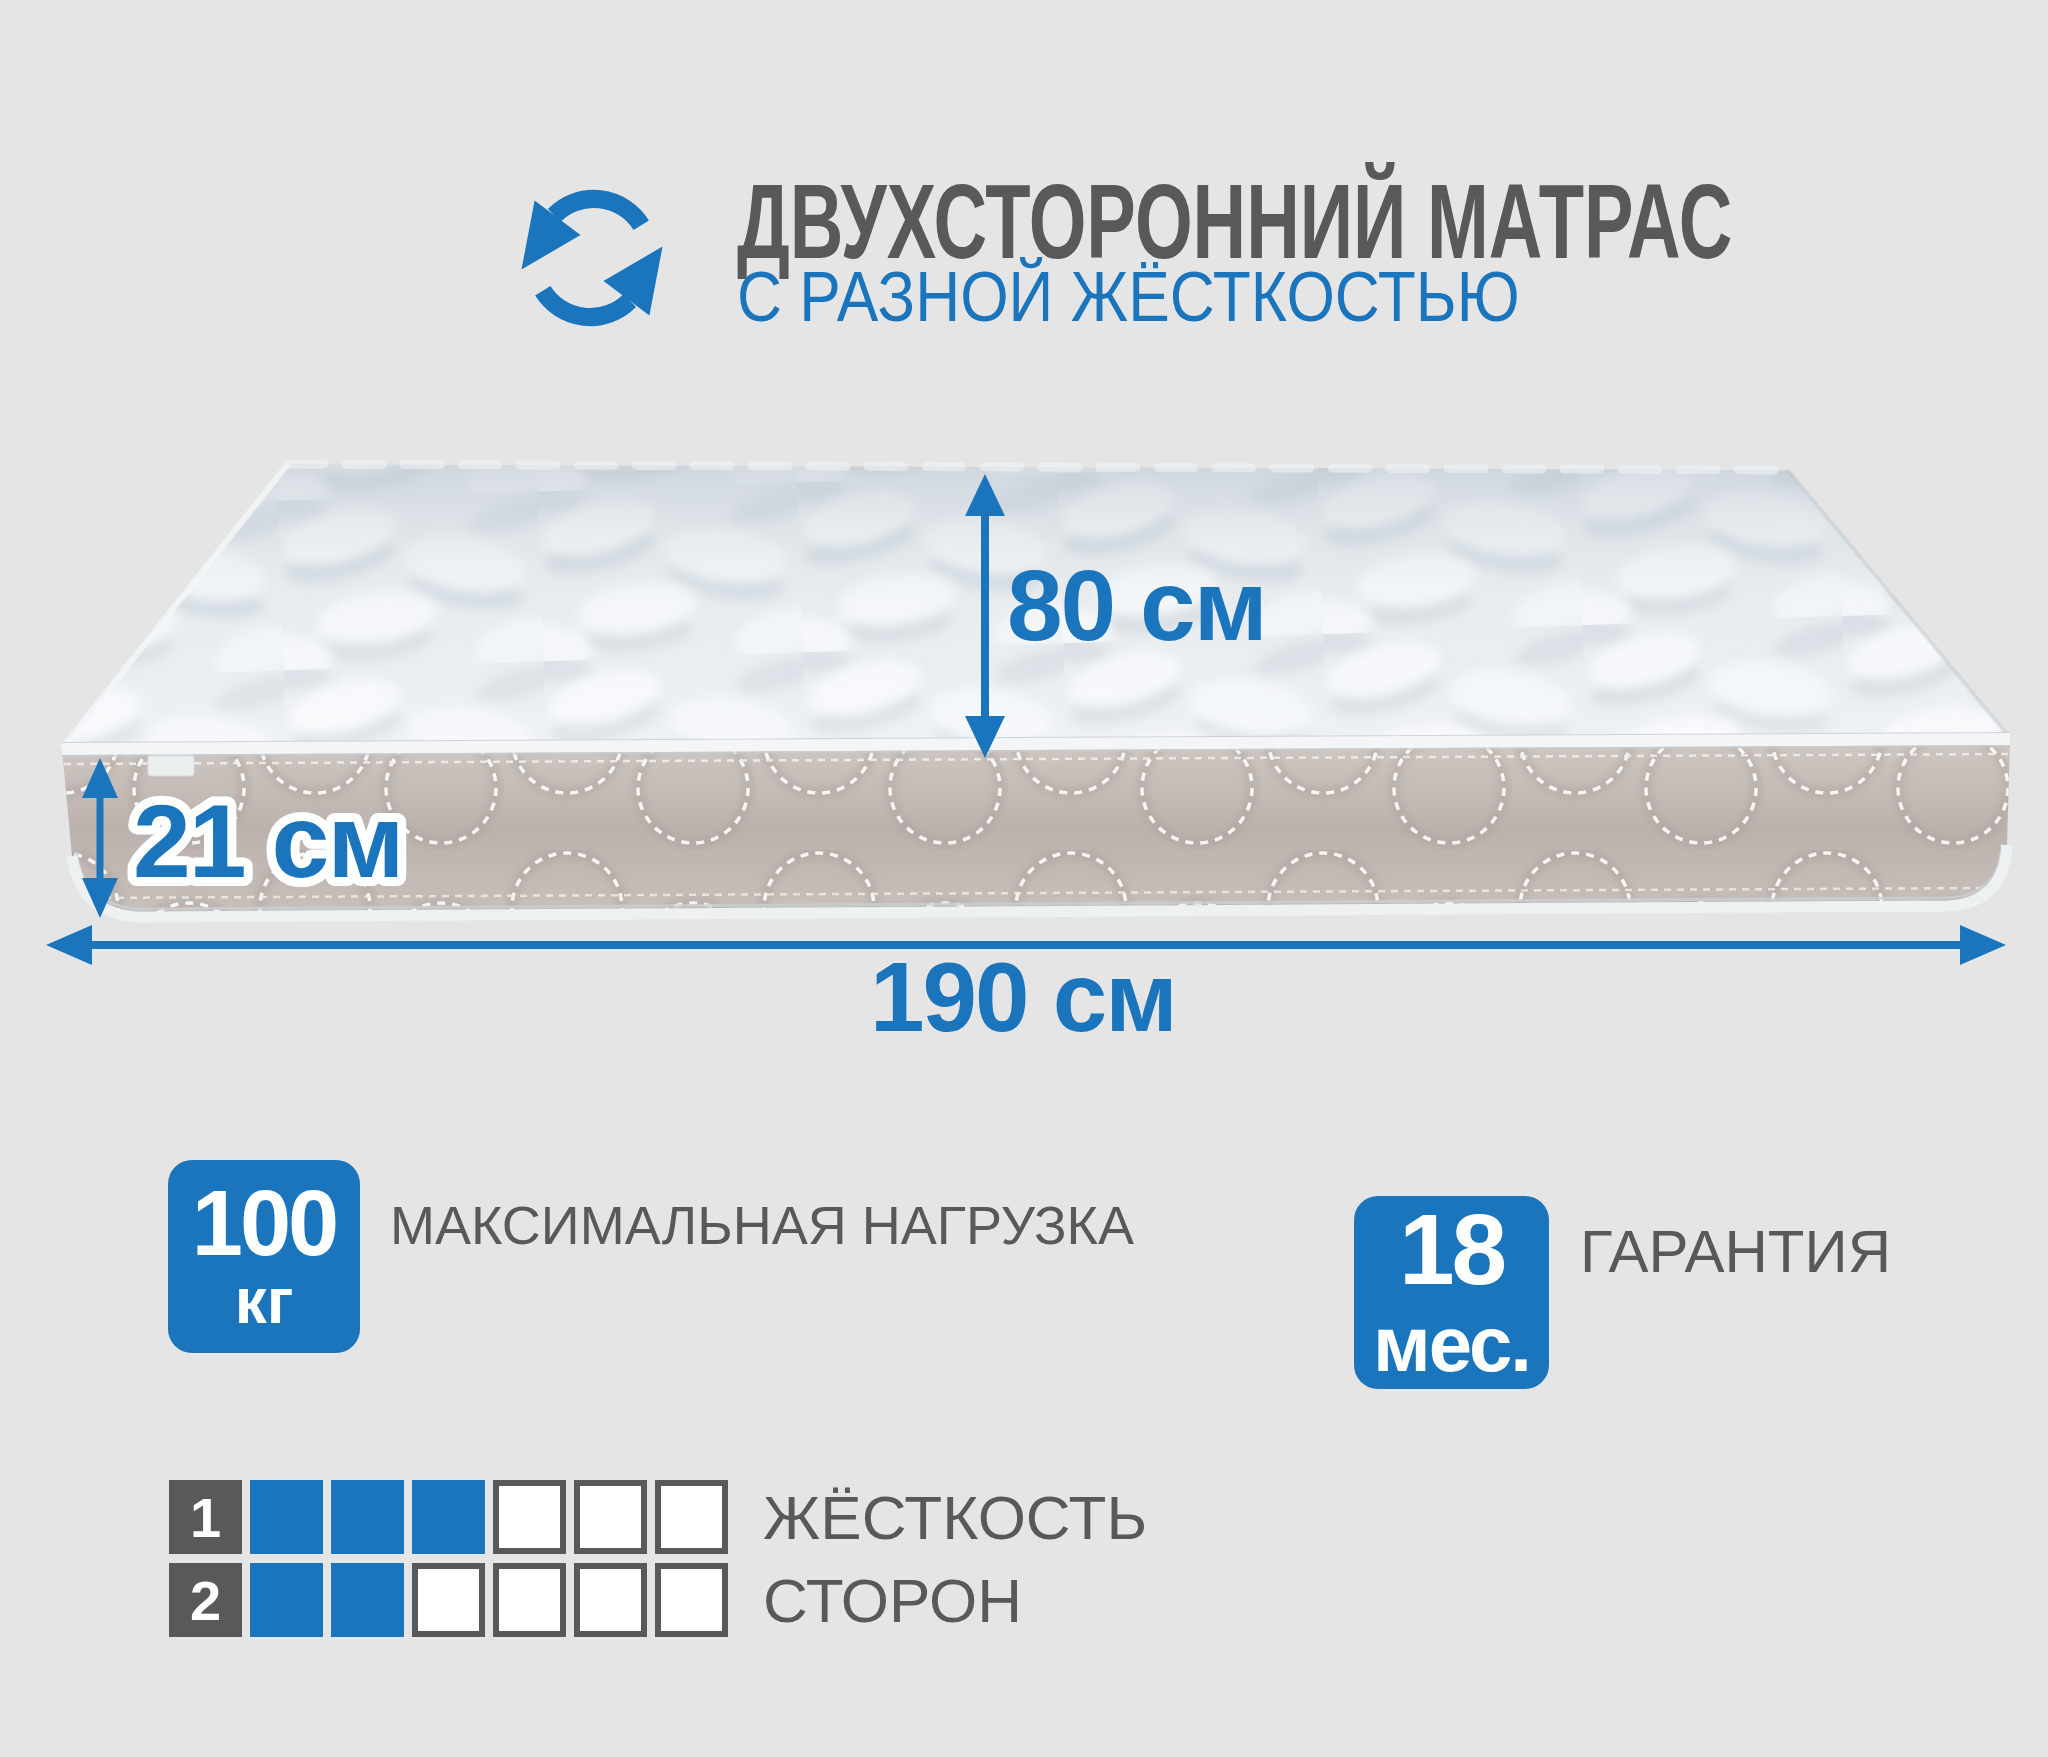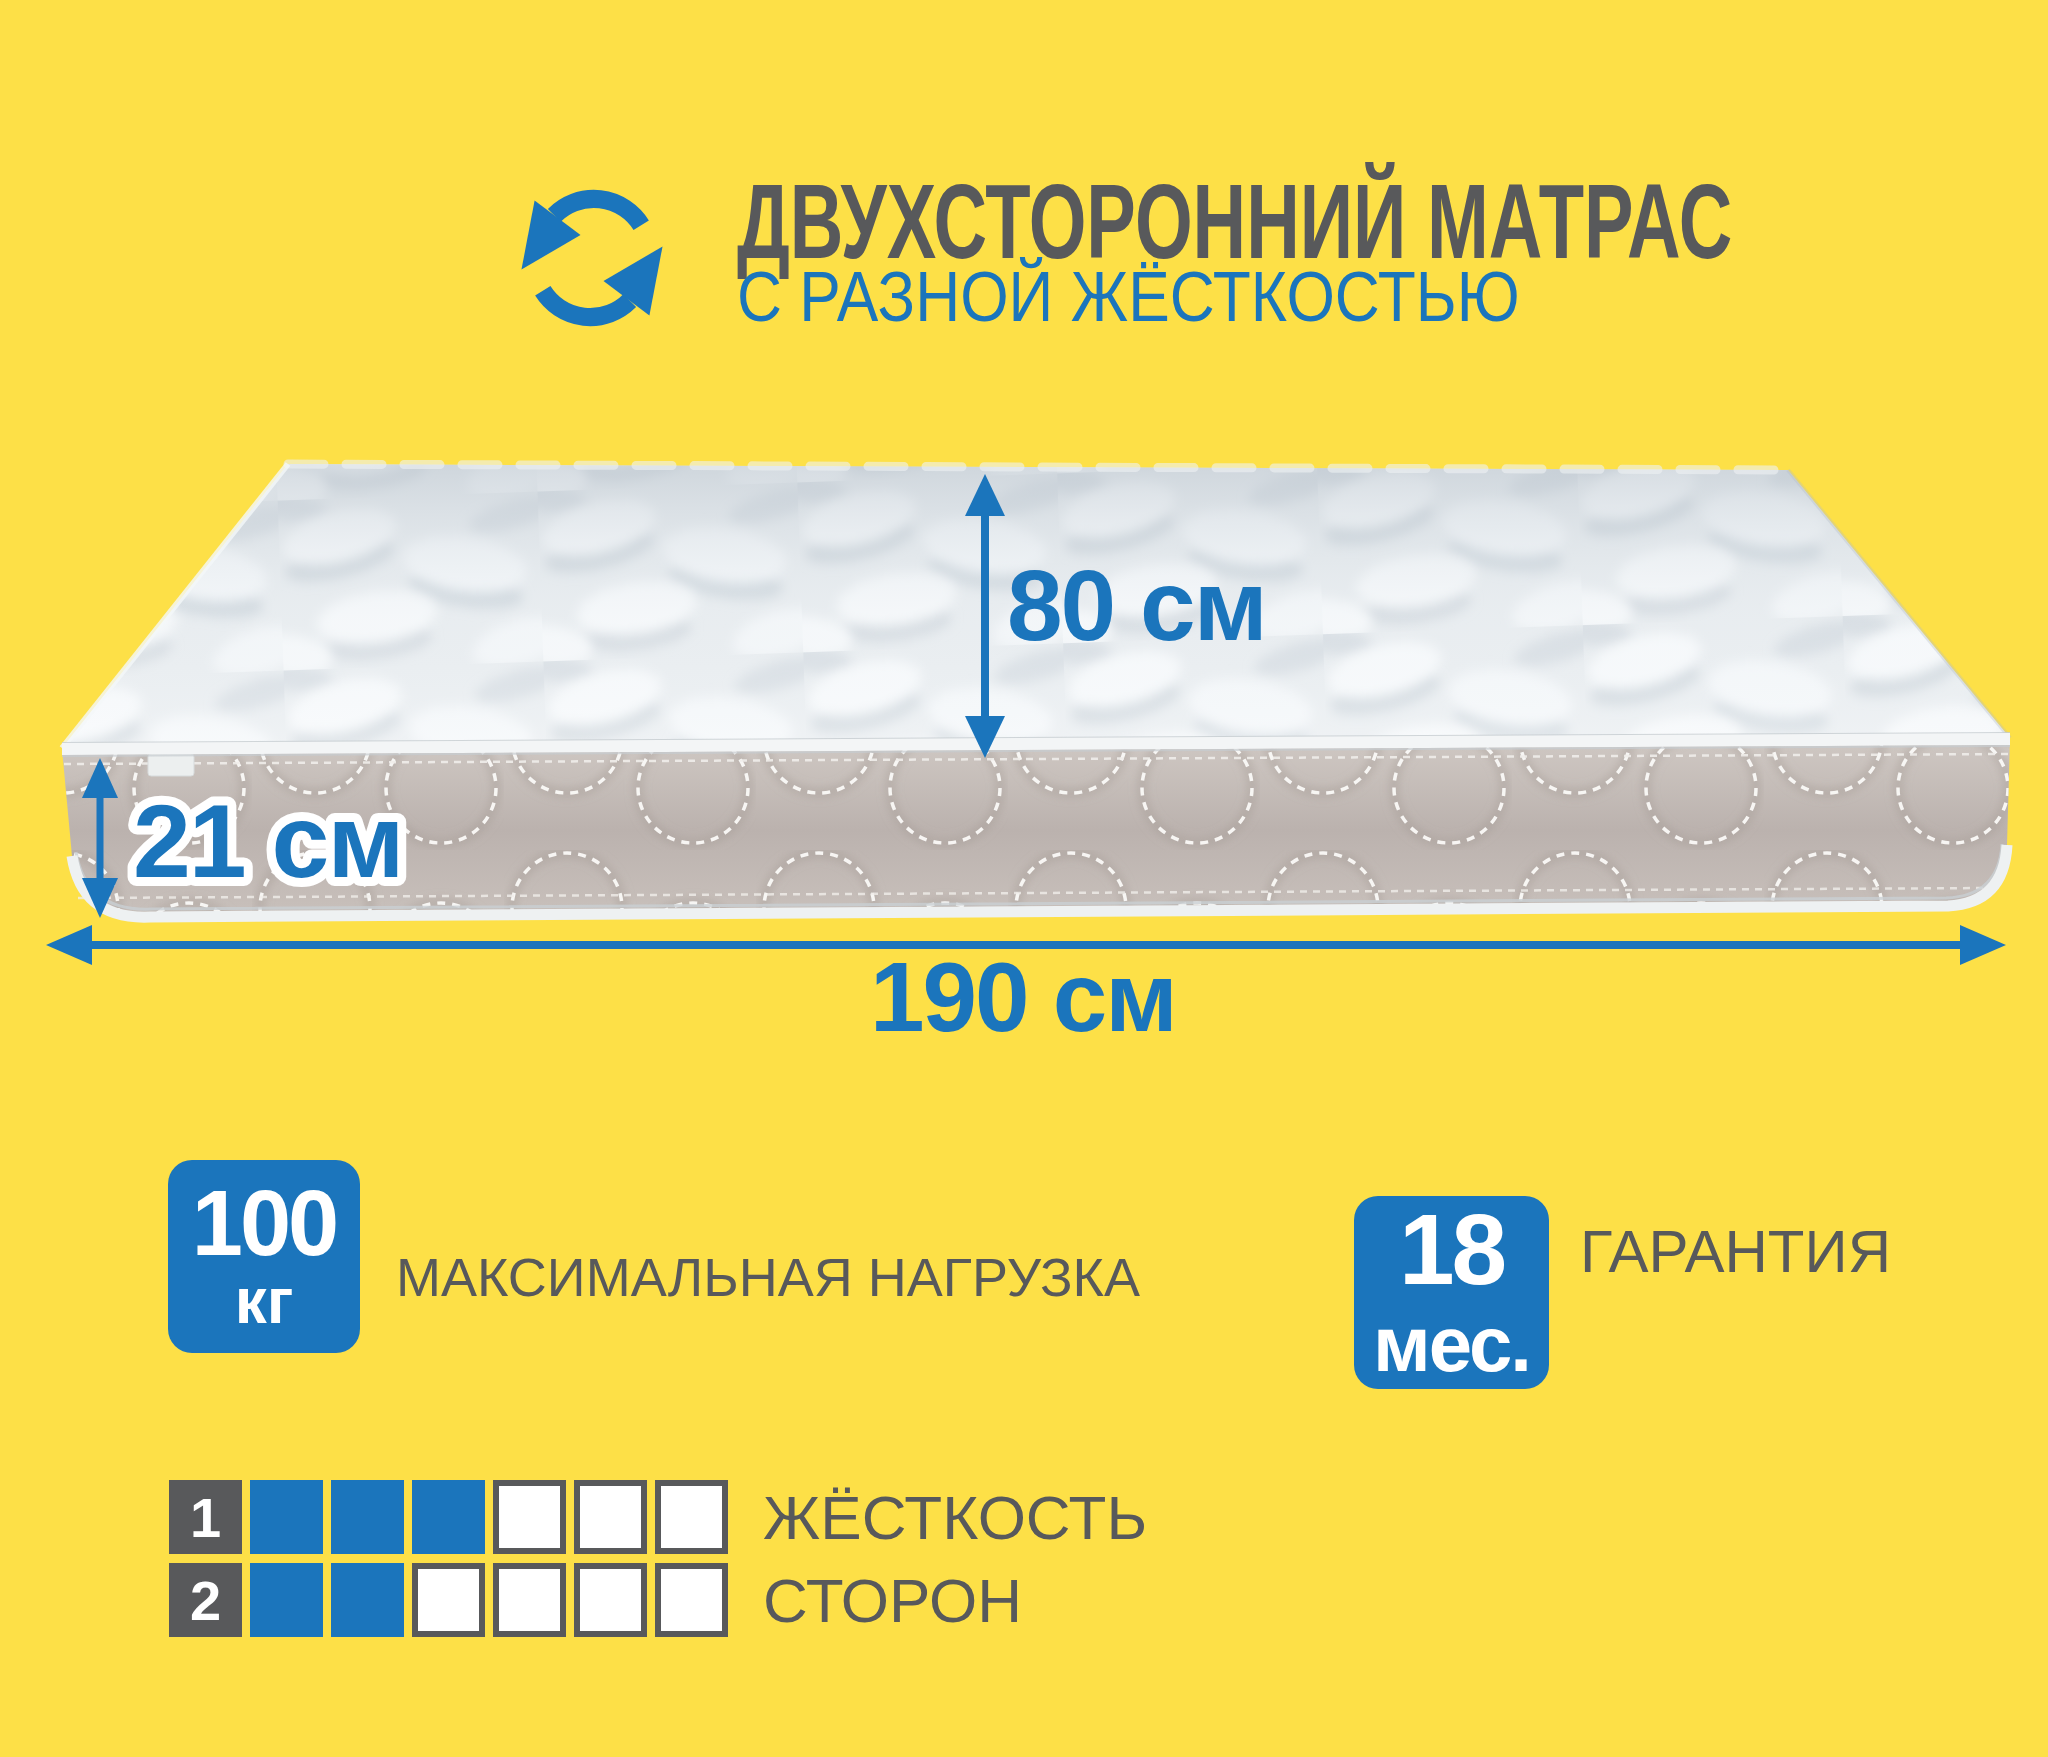--- a/index.html
+++ b/index.html
@@ -1,17 +1,17 @@
 <!DOCTYPE html>
 <html><head>
 <meta charset="utf-8">
 <style>
   html,body{margin:0;padding:0;background:#fff;}
   .stage{
-    position:relative;width:2048px;height:1757px;background:#fde047;overflow:hidden;
+    position:relative;width:2048px;height:1757px;background:#e5e5e5;overflow:hidden;
     font-family:"Liberation Sans",sans-serif;
     --blue:#1B75BC;--gray:#58595B;
   }
   
   .hdr-icon{position:absolute;left:510px;top:172px;width:164px;height:172px;}
   .hdr-title{
     position:absolute;left:737px;top:168px;font-size:106px;font-weight:bold;color:var(--gray);
     line-height:1;white-space:nowrap;transform:scaleX(.70);transform-origin:0 0;letter-spacing:0;
   }
   .hdr-sub{
@@ -29,21 +29,21 @@
   .badge-warranty{left:1354px;top:1196px;width:195px;height:193px;}
   .badge-value{font-weight:bold;line-height:.95;letter-spacing:-3px;}
   .badge-maxload .badge-value{font-size:92px;}
   .badge-warranty .badge-value{font-size:100px;}
   .badge-unit{font-weight:bold;line-height:1;}
   .badge-maxload .badge-unit{font-size:64px;margin-top:2px;}
   .badge-warranty .badge-unit{font-size:78px;margin-top:8px;letter-spacing:-2px;}
   .badge-label{
     position:absolute;color:var(--gray);font-size:54px;line-height:70px;white-space:nowrap;
   }
-  .lbl-maxload{left:390px;top:1242px;margin-left:6px;}
+  .lbl-maxload{left:390px;top:1190px;}
   .lbl-warranty{left:1580px;top:1222px;font-size:60px;line-height:60px;}
   
   .scale-rows{position:absolute;left:169px;top:1480px;}
   .scale-row{display:flex;margin-bottom:9px;height:74px;}
   .cell{width:73px;height:74px;margin-right:8px;box-sizing:border-box;flex:none;}
   .cell.idx{background:var(--gray);color:#fff;font-size:56px;font-weight:bold;
     display:flex;align-items:center;justify-content:center;}
   .cell.filled{background:var(--blue);}
   .cell.empty{background:#fff;border:6px solid var(--gray);}
   .scale-label{position:absolute;left:763px;color:var(--gray);font-size:62px;white-space:nowrap;}

